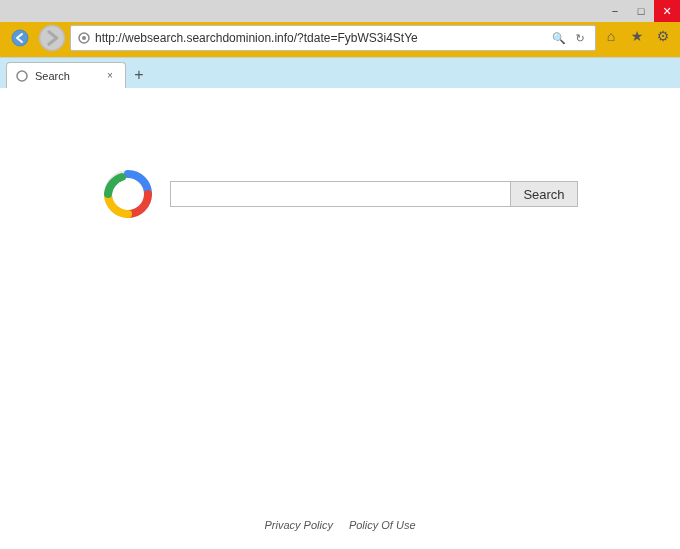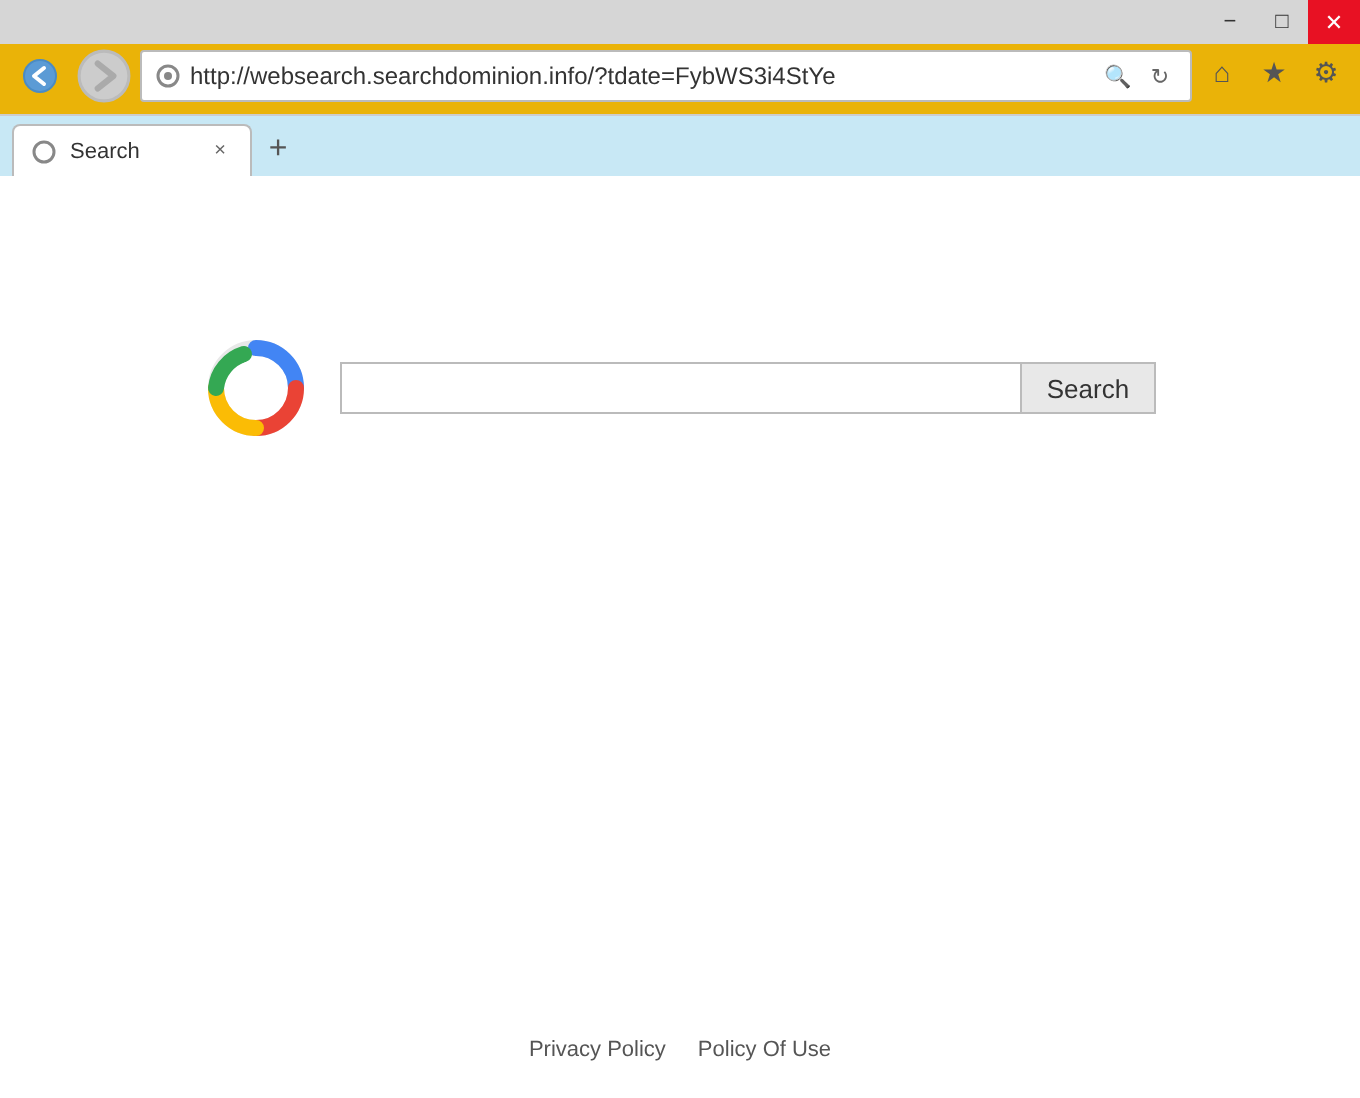--- a/index.html
+++ b/index.html
@@ -263,20 +263,21 @@
       display: flex;
       gap: 16px;
       font-size: 11px;
       color: #555;
     }
 
     .footer-link {
       cursor: pointer;
       text-decoration: none;
       color: #555;
+      font-style: italic;
     }
 
     
     .back-arrow {
       display: flex;
       align-items: center;
       justify-content: center;
     }
 
     .back-arrow svg {

